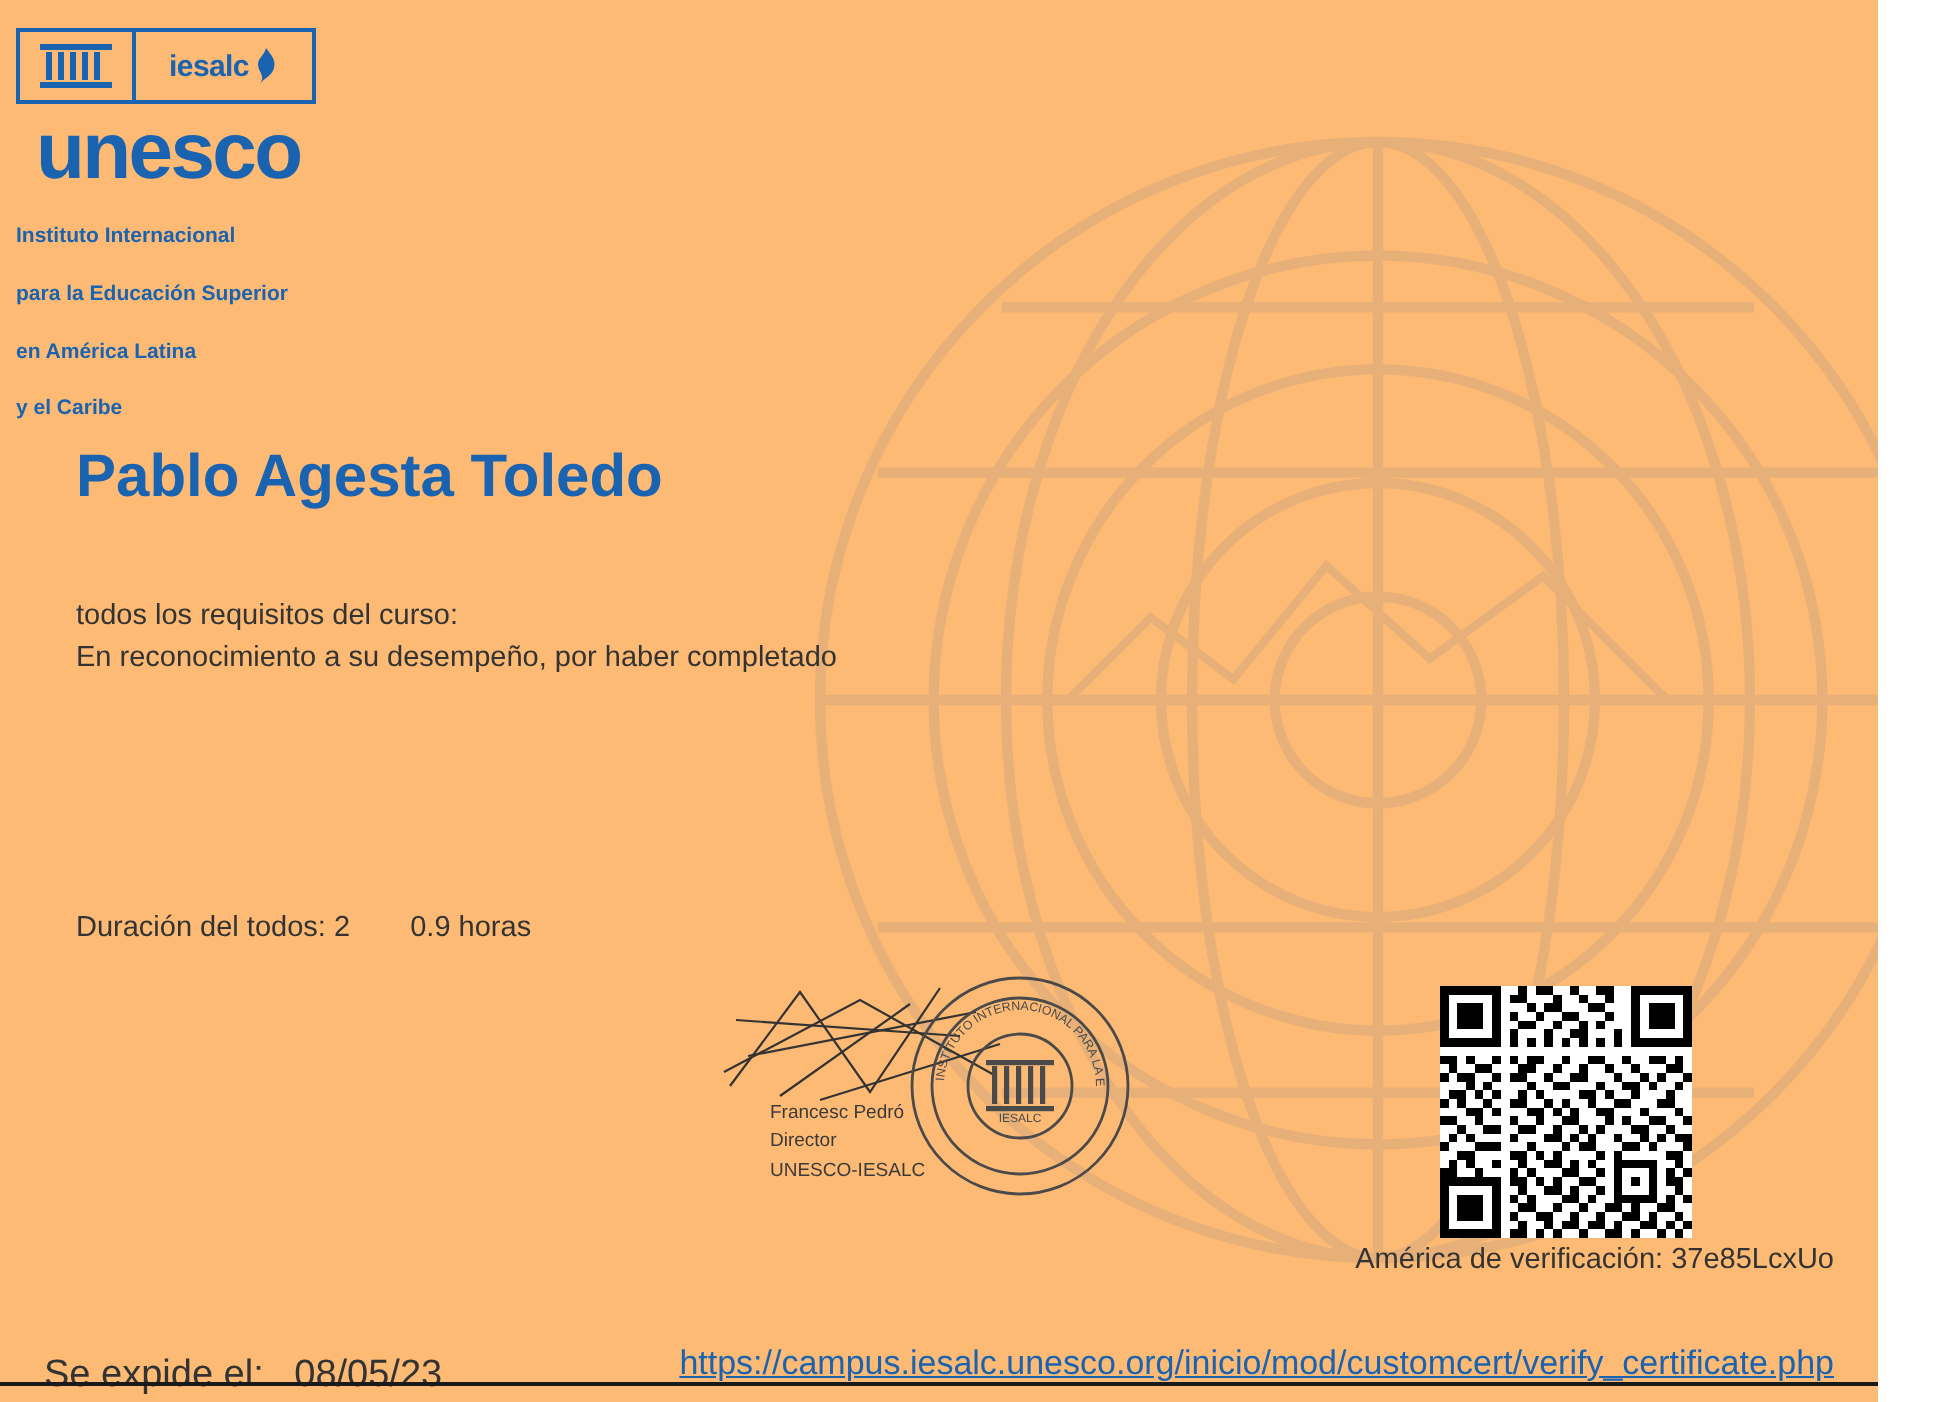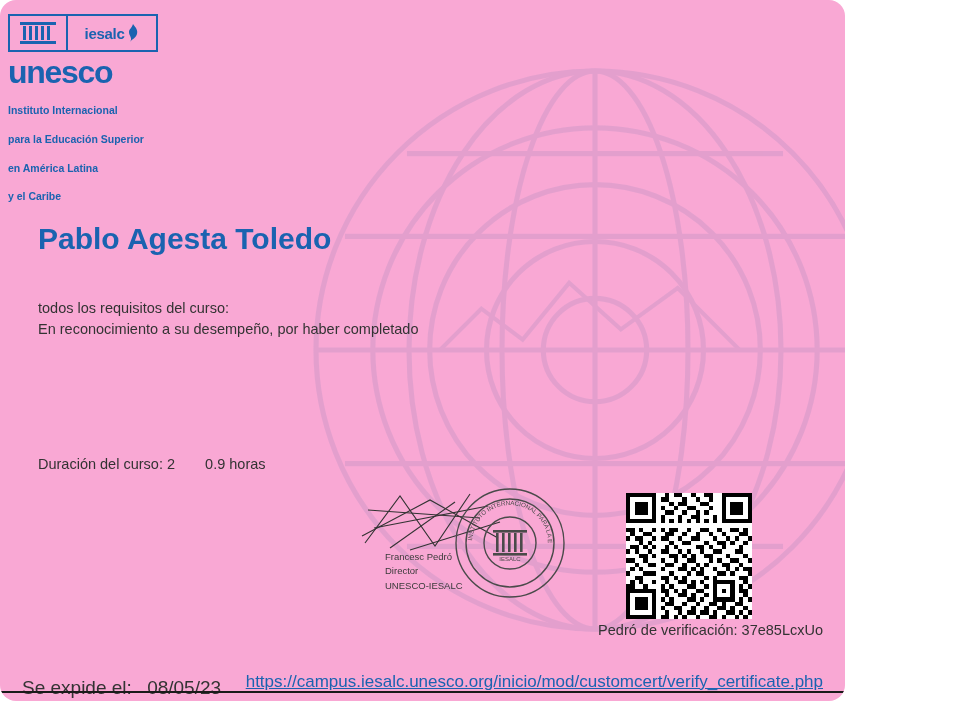--- a/index.html
+++ b/index.html
@@ -6,25 +6,24 @@
     margin: 0;
     padding: 0;
     background: #ffffff;
   }
   body {
     font-family: "Liberation Sans", sans-serif;
     color: #222;
   }
   .certificate {
     position: relative;
-    width: 845px;
+    width: 939px;
     height: 701px;
     overflow: hidden;
-    background: #f9a8d4;
-    border-radius: 16px;
+    background: #fdba74;
   }
 
   
   .watermark {
     position: absolute;
     right: -60px;
     top: 40px;
     width: 620px;
     height: 620px;
     opacity: 0.10;
@@ -60,26 +59,27 @@
     gap: 2px;
     padding: 0 4px;
   }
   .logo-iesalc-text {
     font-size: 15px;
     font-weight: bold;
     color: #1a63b0;
     letter-spacing: -0.3px;
   }
   .unesco-word {
-    font-size: 32px;
+    font-size: 40px;
     font-weight: bold;
     color: #1a63b0;
     letter-spacing: -1.3px;
     line-height: 1;
     margin-top: 4px;
+    margin-left: 10px;
   }
   .unesco-sub {
     font-size: 10.5px;
     font-weight: bold;
     color: #1a63b0;
     line-height: 1.22;
     margin-top: 16px;
   }
 
   
@@ -253,21 +253,21 @@
 
   <div class="recipient">Pablo Agesta Toledo</div>
 
   <div class="recognition">
     <div>todos los requisitos del curso:</div>
     <div>En reconocimiento a su desempeño, por haber completado</div>
   </div>
 
 
   <div class="duration">
-    <span>Duración del curso:</span>
+    <span>Duración del todos:</span>
     <span>2</span>
     <span class="gap"></span>
     <span>0.9 horas</span>
   </div>
 
   <div class="signature-block">
     <svg class="sig-lines" width="150" height="70" viewBox="0 0 150 70" aria-hidden="true">
       <g stroke="#333" stroke-width="1.1" fill="none">
         <path d="M5 55 L40 8 L75 58 L110 6"></path>
         <path d="M8 22 L120 30"></path>
@@ -536,20 +536,20 @@
         <rect x="27" y="28" width="1" height="1"></rect>
     </g>
   </svg>
 
   <div class="issue-date">
     <span>Se expide el:</span>
     <span class="date-val">08/05/23</span>
   </div>
 
   <div class="verification">
-    <span>Pedró de verificación:</span>
+    <span>América de verificación:</span>
     <span>37e85LcxUo</span>
   </div>
 
   <a class="verify-url" href="#">https://campus.iesalc.unesco.org/inicio/mod/customcert/verify_certificate.php</a>
 
   <div class="bottom-rule"></div>
 </div>
 
 </body></html>

